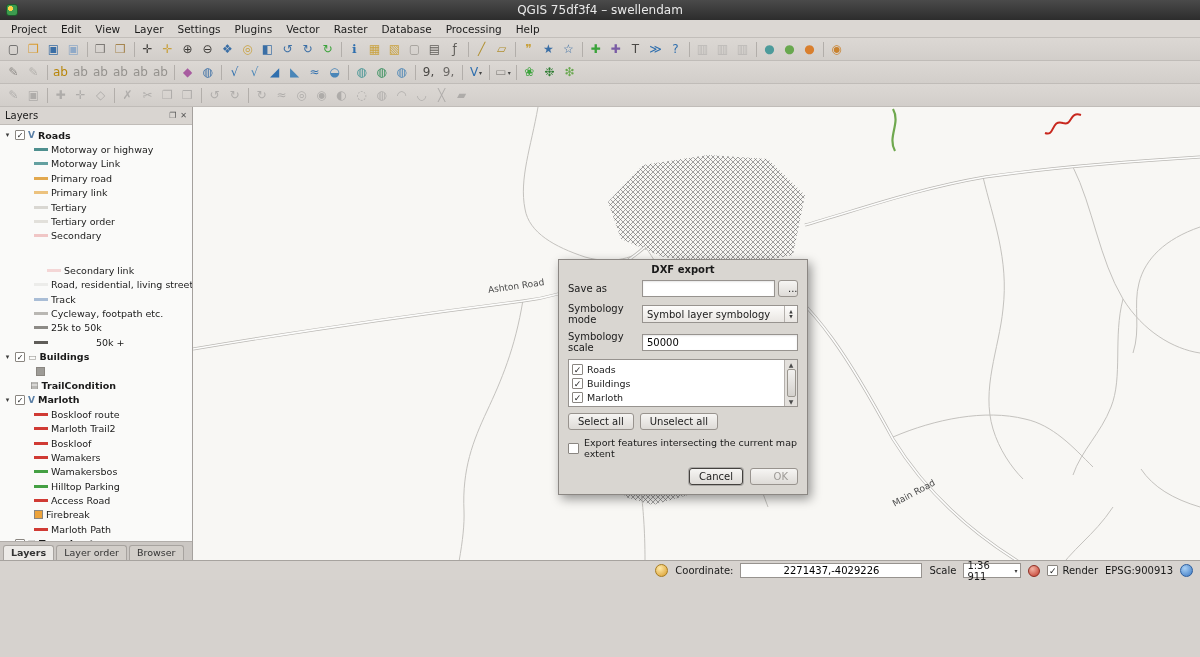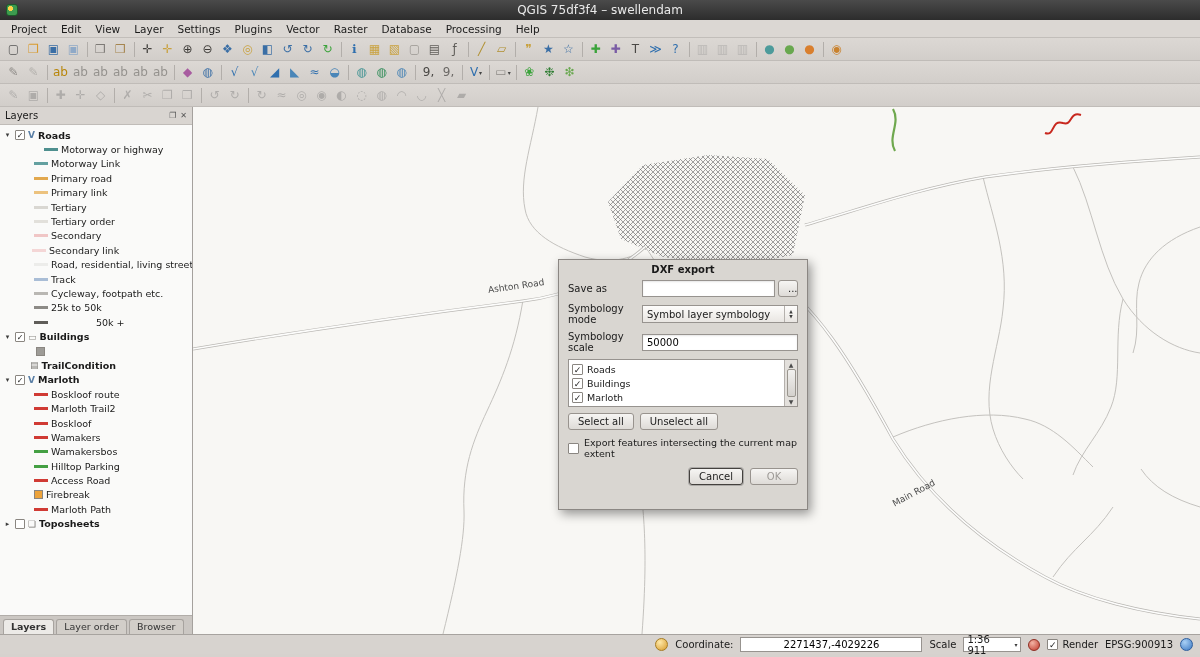--- a/index.html
+++ b/index.html
@@ -20,21 +20,21 @@
   .toolbar { height:23px; background:linear-gradient(#dcd8d4,#d2ceca); border-bottom:1px solid #c0bcb8;
     display:flex; align-items:center; padding-left:4px; }
   .tbtn { width:20px; height:19px; display:inline-flex; align-items:center; justify-content:center;
     border-radius:2px; flex:0 0 auto; }
   .tbtn .g { font-size:12px; line-height:1; }
   .tbtn .dd { font-size:6px; color:#444; margin-left:1px; }
   .tbtn.sep { width:1px; height:15px; background:#b2aeaa; margin:0 3px; border-radius:0; }
   .tbtn.disabled { opacity:.40; filter:grayscale(1); }
 
   
-  .main { display:flex; height:527px; }
+  .main { display:flex; height:453px; }
   .panel { width:193px; flex:0 0 193px; background:#fafaf9; border-right:1px solid #a5a19d; display:flex; flex-direction:column; }
   .panel-head { height:18px; background:#d9d5d1; border-bottom:1px solid #c0bcb8; display:flex; align-items:center;
     padding:0 5px; font-size:10px; }
   .ph-icons { margin-left:auto; display:flex; gap:4px; font-size:8px; color:#555; }
   .tree { flex:1; overflow:hidden; padding-top:3px; }
   .trow { height:14.4px; display:flex; align-items:center; gap:3px; white-space:nowrap; overflow:hidden; }
   .arrow { width:9px; font-size:7px; color:#3c3c3c; text-align:center; flex:0 0 auto; }
   .cb { width:10px; height:10px; background:#fff; border:1px solid #8a8681; border-radius:1px; font-size:8px;
     line-height:9px; text-align:center; color:#1a1a1a; flex:0 0 auto; }
   .sw-line { width:14px; height:3px; background:var(--c); flex:0 0 auto; }
@@ -51,21 +51,21 @@
   
   .canvas { position:relative; flex:1; background:#f8f7f4; overflow:hidden; }
   .mapsvg { position:absolute; inset:0; }
   .maplabels { position:absolute; inset:0; }
   .maplabel { position:absolute; font-size:9px; color:#4a4a4a; transform-origin:left center; white-space:nowrap; }
 
   
   .dialog { position:absolute; left:365px; top:152px; width:250px; background:#d9d6d1;
     border:1px solid #8b8783; box-shadow:3px 4px 10px rgba(0,0,0,.4); }
   .dlg-title { text-align:center; font-weight:bold; font-size:10px; padding:4px 0 2px; }
-  .dlg-body { padding:3px 9px 24px; }
+  .dlg-body { padding:3px 9px 9px; }
   .frow { display:flex; align-items:center; margin-bottom:6px; }
   .flabel { width:74px; flex:0 0 74px; font-size:10px; }
   .field { flex:1; height:17px; background:#fff; border:1px solid #97938f; box-shadow:inset 0 1px 2px rgba(0,0,0,.10);
     font-family:inherit; font-size:10px; padding:0 4px; min-width:0; }
   .browse-btn { width:20px; height:17px; margin-left:3px; }
   .combo { flex:1; height:18px; background:linear-gradient(#fdfcfb,#e9e6e2); border:1px solid #97938f;
     display:flex; align-items:center; padding-left:4px; font-size:10px; }
   .combo .spin { margin-left:auto; width:13px; align-self:stretch; border-left:1px solid #b5b1ad;
     display:flex; flex-direction:column; align-items:center; justify-content:center; font-size:4.5px; line-height:5px; color:#3c3c3c; }
   .dlg-list { height:48px; background:#fff; border:1px solid #97938f; display:flex; margin-bottom:6px; }
@@ -74,21 +74,21 @@
   .cbx { width:11px; height:11px; background:#fff; border:1px solid #8a8681; border-radius:1px; font-size:9px;
     line-height:10px; text-align:center; flex:0 0 auto; }
   .dlg-scroll { width:13px; background:#e3e0dc; border-left:1px solid #b5b1ad; display:flex; flex-direction:column;
     align-items:center; padding:1px 0; font-size:6px; color:#4c4c4c; }
   .scroll-thumb { width:9px; flex:1; margin:1px 0; background:linear-gradient(#f2f1ef,#d4d1cd);
     border:1px solid #9a968f; border-radius:2px; }
   .btnrow { display:flex; gap:6px; margin-bottom:7px; }
   .btn { background:linear-gradient(#f6f5f3,#dedbd7); border:1px solid #98938e; border-radius:3px;
     padding:2px 9px; font-family:inherit; font-size:10px; color:#1c1c1c; }
   .btn.focus { border-color:#44413e; box-shadow:0 0 0 1px rgba(70,70,70,.30); }
-  .btn.disabled { color:#9d9a96; }
+  .btn.disabled { color:#9d9a96;text-align:right; }
   .extent { display:flex; align-items:center; gap:5px; font-size:9.5px; margin-bottom:9px; }
   .dlg-actions { display:flex; justify-content:flex-end; gap:7px; }
   .dlg-actions .btn { min-width:48px; }
 
   
   .statusbar { height:20px; border-top:1px solid #a7a39f; background:#d7d3cf; display:flex; align-items:center;
     gap:7px; padding:0 7px; font-size:10px; }
   .sb-spacer { flex:1; }
   .sb-round { width:13px; height:13px; border-radius:50%; flex:0 0 auto;
     background:radial-gradient(circle at 35% 30%, #ffe9a8, #d79b2c); border:1px solid #a77c20; }
@@ -693,21 +693,21 @@
     </div>
     <div class="tree">
 
         <div class="trow" style="padding-left: 3px;">
           <span class="arrow">▾</span>
           <span class="cb">✓</span>
           <span class="sw-icon" style="--c: #5a7fa6;">V</span>
           <span class="lbl bold">Roads</span>
         </div>
 
-        <div class="trow" style="padding-left: 44px;">
+        <div class="trow" style="padding-left: 34px;">
 
           <span class="sw-line" style="--c: #4e8f8f;"></span>
           <span class="lbl">Motorway or highway</span>
         </div>
 
         <div class="trow" style="padding-left: 34px;">
 
           <span class="sw-line" style="--c: #63a0a0;"></span>
           <span class="lbl">Motorway Link</span>
         </div>
@@ -735,21 +735,21 @@
           <span class="sw-line" style="--c: #e2e0db;"></span>
           <span class="lbl">Tertiary order</span>
         </div>
 
         <div class="trow" style="padding-left: 34px;">
 
           <span class="sw-line" style="--c: #f0c6c6;"></span>
           <span class="lbl">Secondary</span>
         </div>
 
-        <div class="trow" style="padding-left: 32px;">
+        <div class="trow" style="padding-left: 47px; margin-top: 20px;">
 
           <span class="sw-line" style="--c: #f4d6d6;"></span>
           <span class="lbl">Secondary link</span>
         </div>
 
         <div class="trow" style="padding-left: 34px;">
 
           <span class="sw-line" style="--c: #ececea;"></span>
           <span class="lbl">Road, residential, living street, etc.</span>
         </div>

